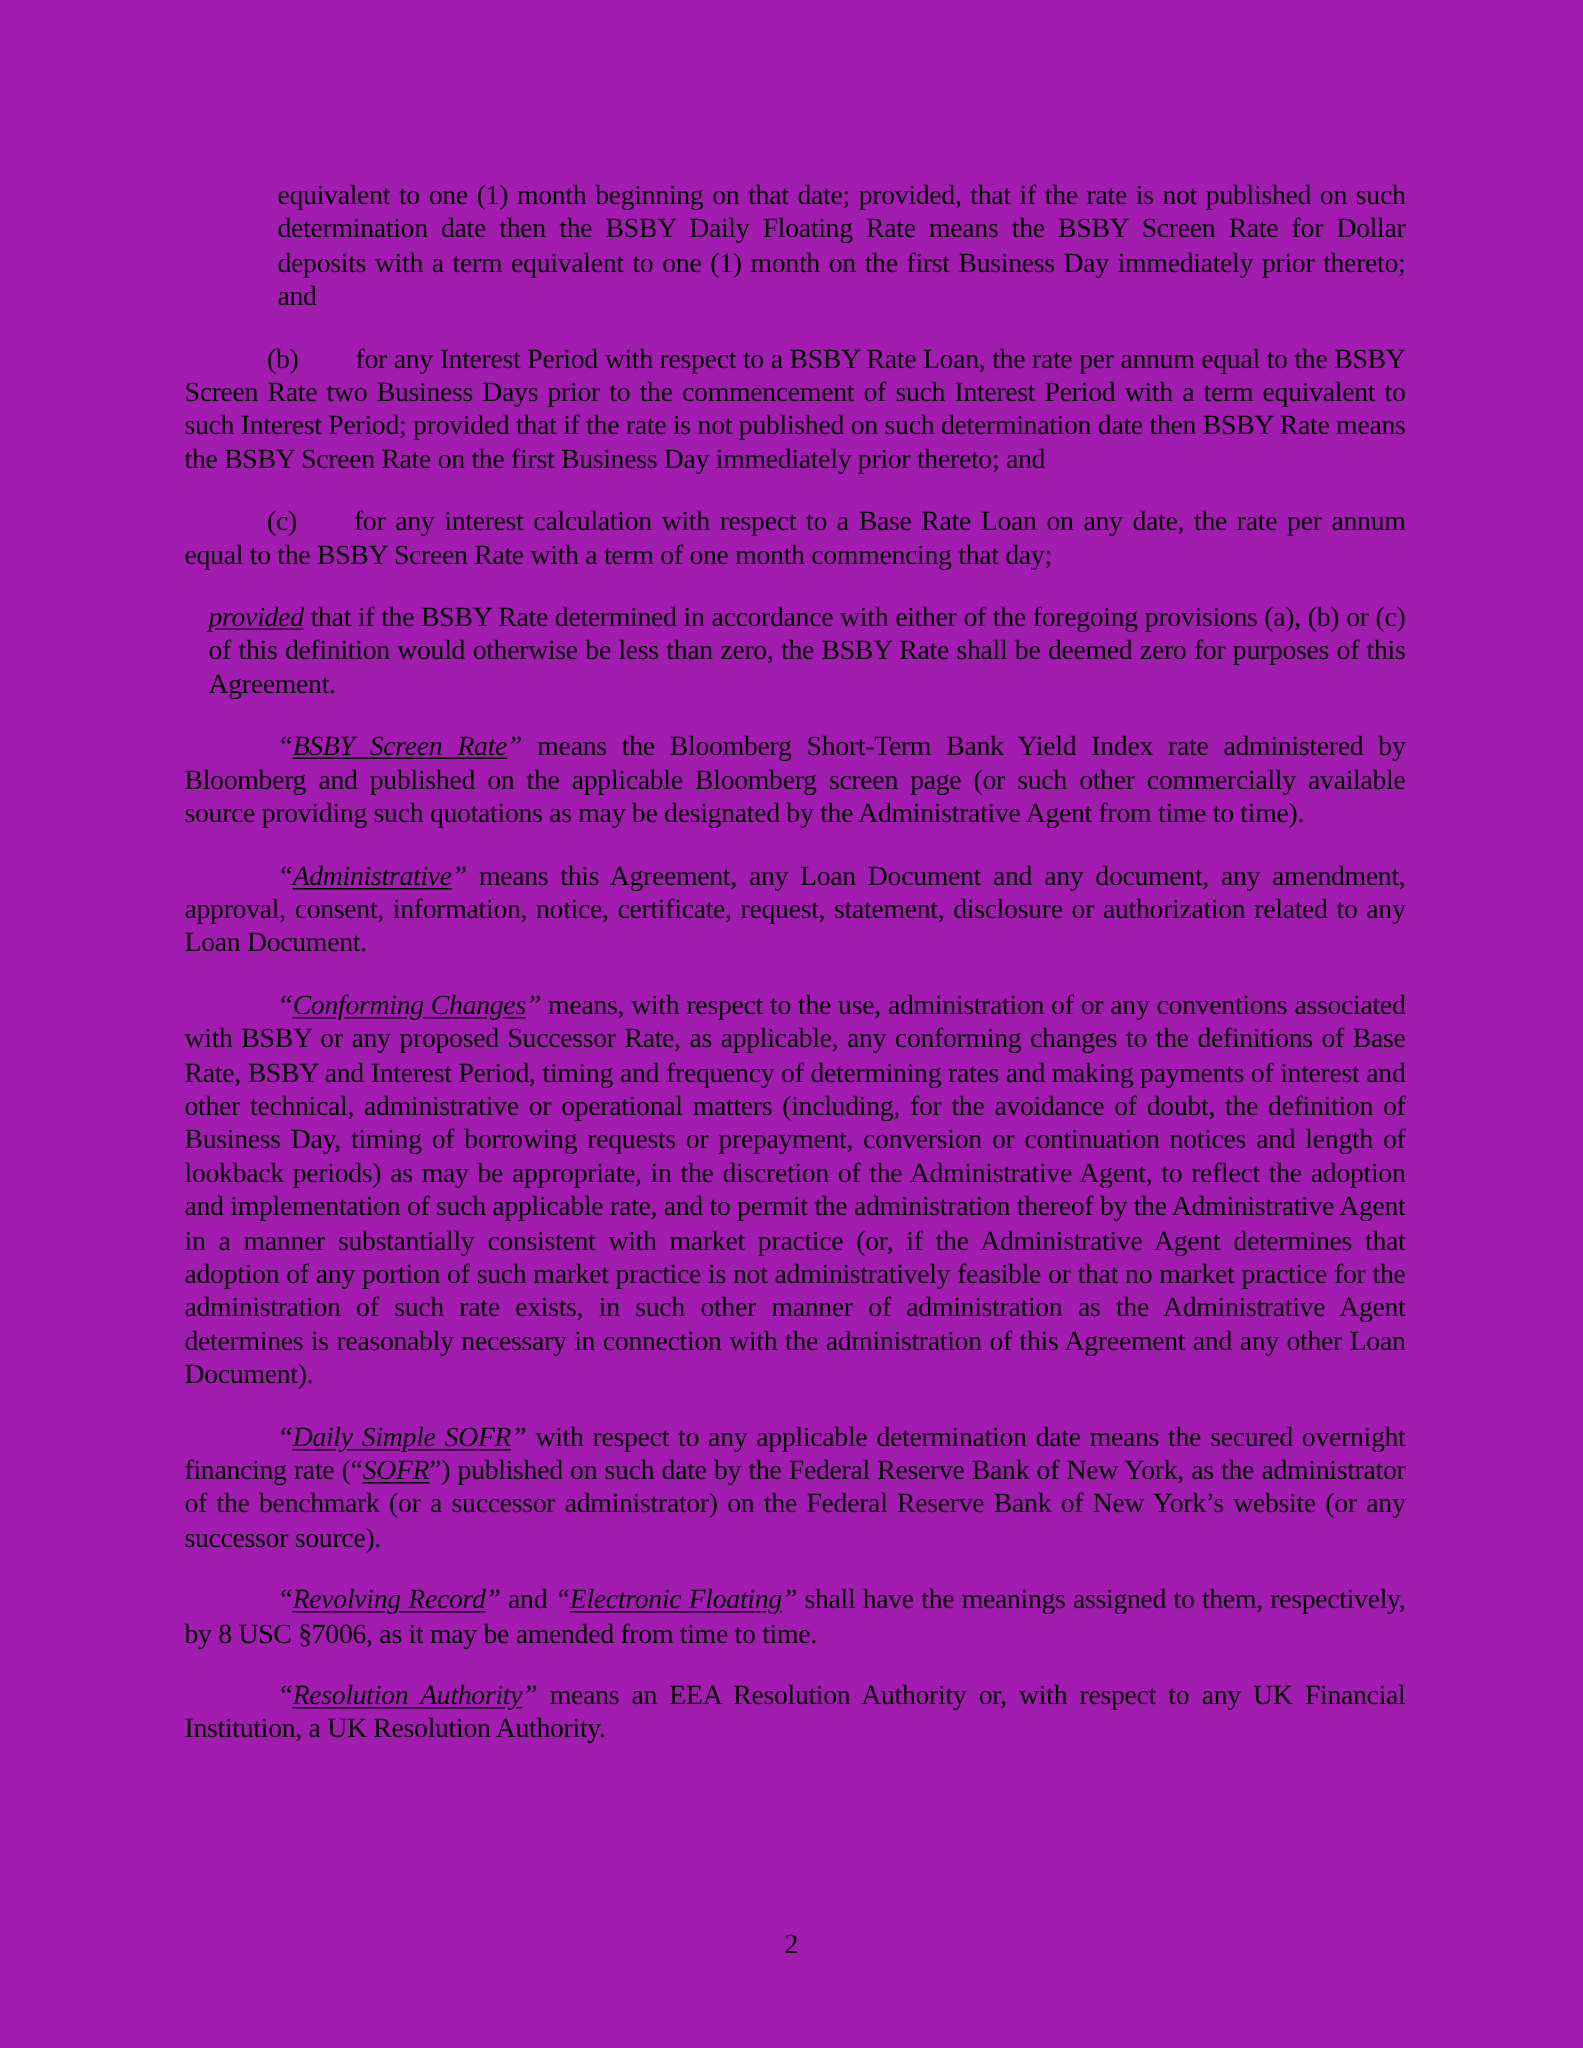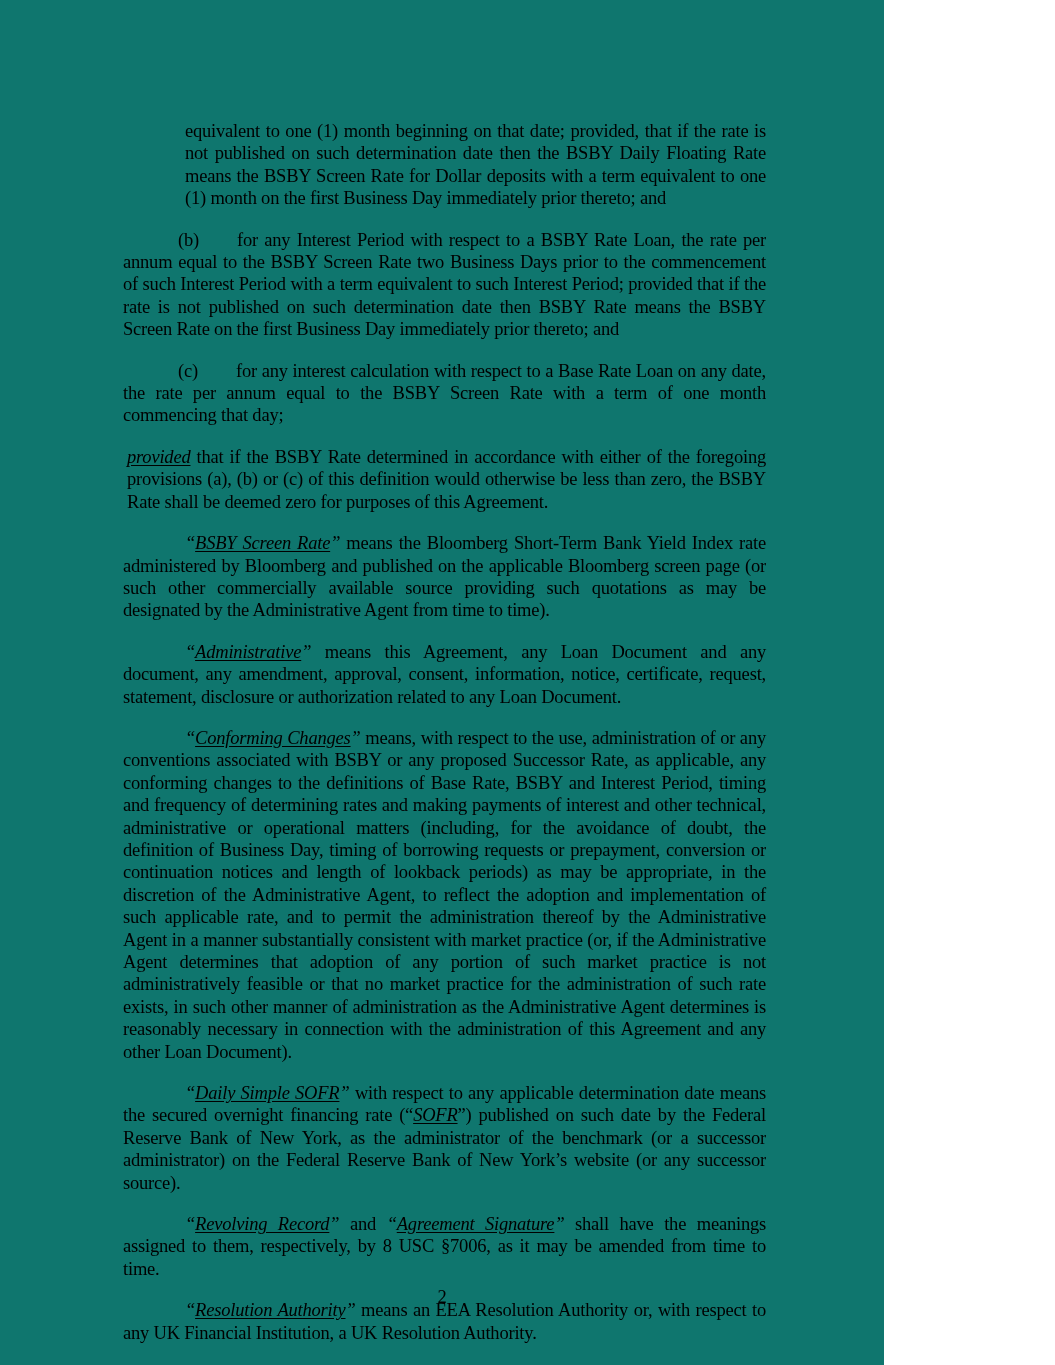--- a/index.html
+++ b/index.html
@@ -1,32 +1,32 @@
 <!DOCTYPE html>
 <html><head>
 <meta charset="utf-8">
 <style>
   html,body{margin:0;padding:0;background:#ffffff;}
   .page{
     position:relative;
-    width:884px;height:1365px;
-    background:#0f766e;
+    width:1055px;height:1365px;
+    background:#a21caf;
     box-sizing:border-box;
     padding:120px 118px 0 123px;
     font-family:"Liberation Serif","DejaVu Serif",serif;
     font-size:18.5px;line-height:22.4px;color:#000;
     letter-spacing:-0.2px;
     overflow:hidden;
   }
   .para{margin:0 0 19px 0;text-align:justify;}
   .para.tight{margin-bottom:8px;}
   .para.blockquote{margin-left:62px;}
   .para.subclause{text-indent:55px;}
   .para.definition{text-indent:62px;}
-  .para.body{margin-left:4px;}
+  .para.body{margin-left:16px;}
   .term{font-style:italic;text-decoration:underline;text-underline-offset:2px;}
   .i{font-style:italic;}
   .tab{display:inline-block;width:38px;}
   .footer{
     position:absolute;left:0;right:0;top:1286px;
     text-align:center;font-size:18.5px;color:#000;
   }
 </style>
 </head>
 <body>
@@ -34,17 +34,17 @@
 <div class="page">
   <div>
       <p class="para blockquote"><span>equivalent to one (1) month beginning on that date; provided, that if the rate is not published on such determination date then the BSBY Daily Floating Rate means the BSBY Screen Rate for Dollar deposits with a term equivalent to one (1) month on the first Business Day immediately prior thereto; and</span></p>
       <p class="para subclause"><span>(b)</span><span class="tab"></span><span>for any Interest Period with respect to a BSBY Rate Loan, the rate per annum equal to the BSBY Screen Rate two Business Days prior to the commencement of such Interest Period with a term equivalent to such Interest Period; provided that if the rate is not published on such determination date then BSBY Rate means the BSBY Screen Rate on the first Business Day immediately prior thereto; and</span></p>
       <p class="para subclause"><span>(c)</span><span class="tab"></span><span>for any interest calculation with respect to a Base Rate Loan on any date, the rate per annum equal to the BSBY Screen Rate with a term of one month commencing that day;</span></p>
       <p class="para body"><span class="term">provided</span><span> that if the BSBY Rate determined in accordance with either of the foregoing provisions (a), (b) or (c) of this definition would otherwise be less than zero, the BSBY Rate shall be deemed zero for purposes of this Agreement.</span></p>
       <p class="para definition"><span class="i">“</span><span class="term">BSBY Screen Rate</span><span class="i">”</span><span> means the Bloomberg Short-Term Bank Yield Index rate administered by Bloomberg and published on the applicable Bloomberg screen page (or such other commercially available source providing such quotations as may be designated by the Administrative Agent from time to time).</span></p>
       <p class="para definition"><span class="i">“</span><span class="term">Administrative</span><span class="i">”</span><span> means this Agreement, any Loan Document and any document, any amendment, approval, consent, information, notice, certificate, request, statement, disclosure or authorization related to any Loan Document.</span></p>
       <p class="para definition"><span class="i">“</span><span class="term">Conforming Changes</span><span class="i">”</span><span> means, with respect to the use, administration of or any conventions associated with BSBY or any proposed Successor Rate, as applicable, any conforming changes to the definitions of Base Rate, BSBY and Interest Period, timing and frequency of determining rates and making payments of interest and other technical, administrative or operational matters (including, for the avoidance of doubt, the definition of Business Day, timing of borrowing requests or prepayment, conversion or continuation notices and length of lookback periods) as may be appropriate, in the discretion of the Administrative Agent, to reflect the adoption and implementation of such applicable rate, and to permit the administration thereof by the Administrative Agent in a manner substantially consistent with market practice (or, if the Administrative Agent determines that adoption of any portion of such market practice is not administratively feasible or that no market practice for the administration of such rate exists, in such other manner of administration as the Administrative Agent determines is reasonably necessary in connection with the administration of this Agreement and any other Loan Document).</span></p>
       <p class="para definition"><span class="i">“</span><span class="term">Daily Simple SOFR</span><span class="i">”</span><span> with respect to any applicable determination date means the secured overnight financing rate (“</span><span class="term">SOFR</span><span>”) published on such date by the Federal Reserve Bank of New York, as the administrator of the benchmark (or a successor administrator) on the Federal Reserve Bank of New York’s website (or any successor source).</span></p>
-      <p class="para definition"><span class="i">“</span><span class="term">Revolving Record</span><span class="i">”</span><span> and </span><span class="i">“</span><span class="term">Agreement Signature</span><span class="i">”</span><span> shall have the meanings assigned to them, respectively, by 8 USC §7006, as it may be amended from time to time.</span></p>
+      <p class="para definition"><span class="i">“</span><span class="term">Revolving Record</span><span class="i">”</span><span> and </span><span class="i">“</span><span class="term">Electronic Floating</span><span class="i">”</span><span> shall have the meanings assigned to them, respectively, by 8 USC §7006, as it may be amended from time to time.</span></p>
       <p class="para definition"><span class="i">“</span><span class="term">Resolution Authority</span><span class="i">”</span><span> means an EEA Resolution Authority or, with respect to any UK Financial Institution, a UK Resolution Authority.</span></p>
     </div>
   <div class="footer">2</div>
 </div>
 
 </body></html>

